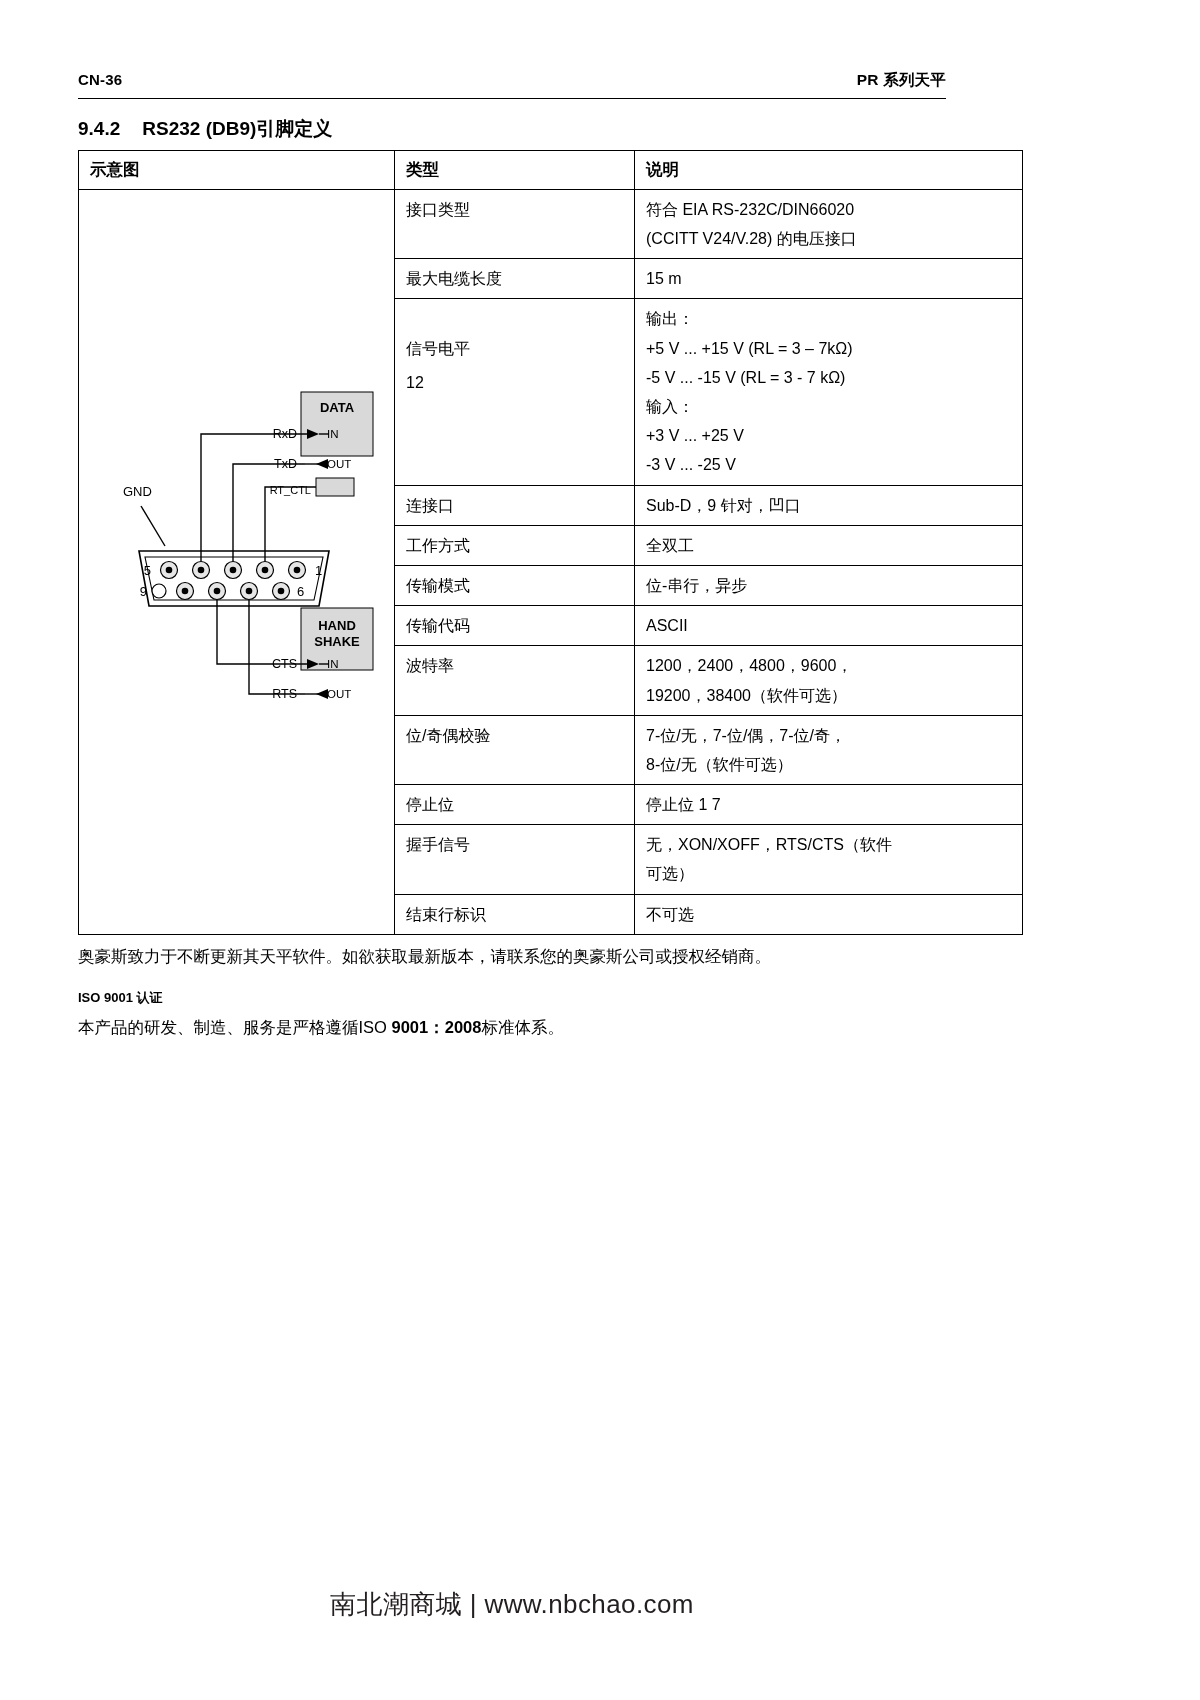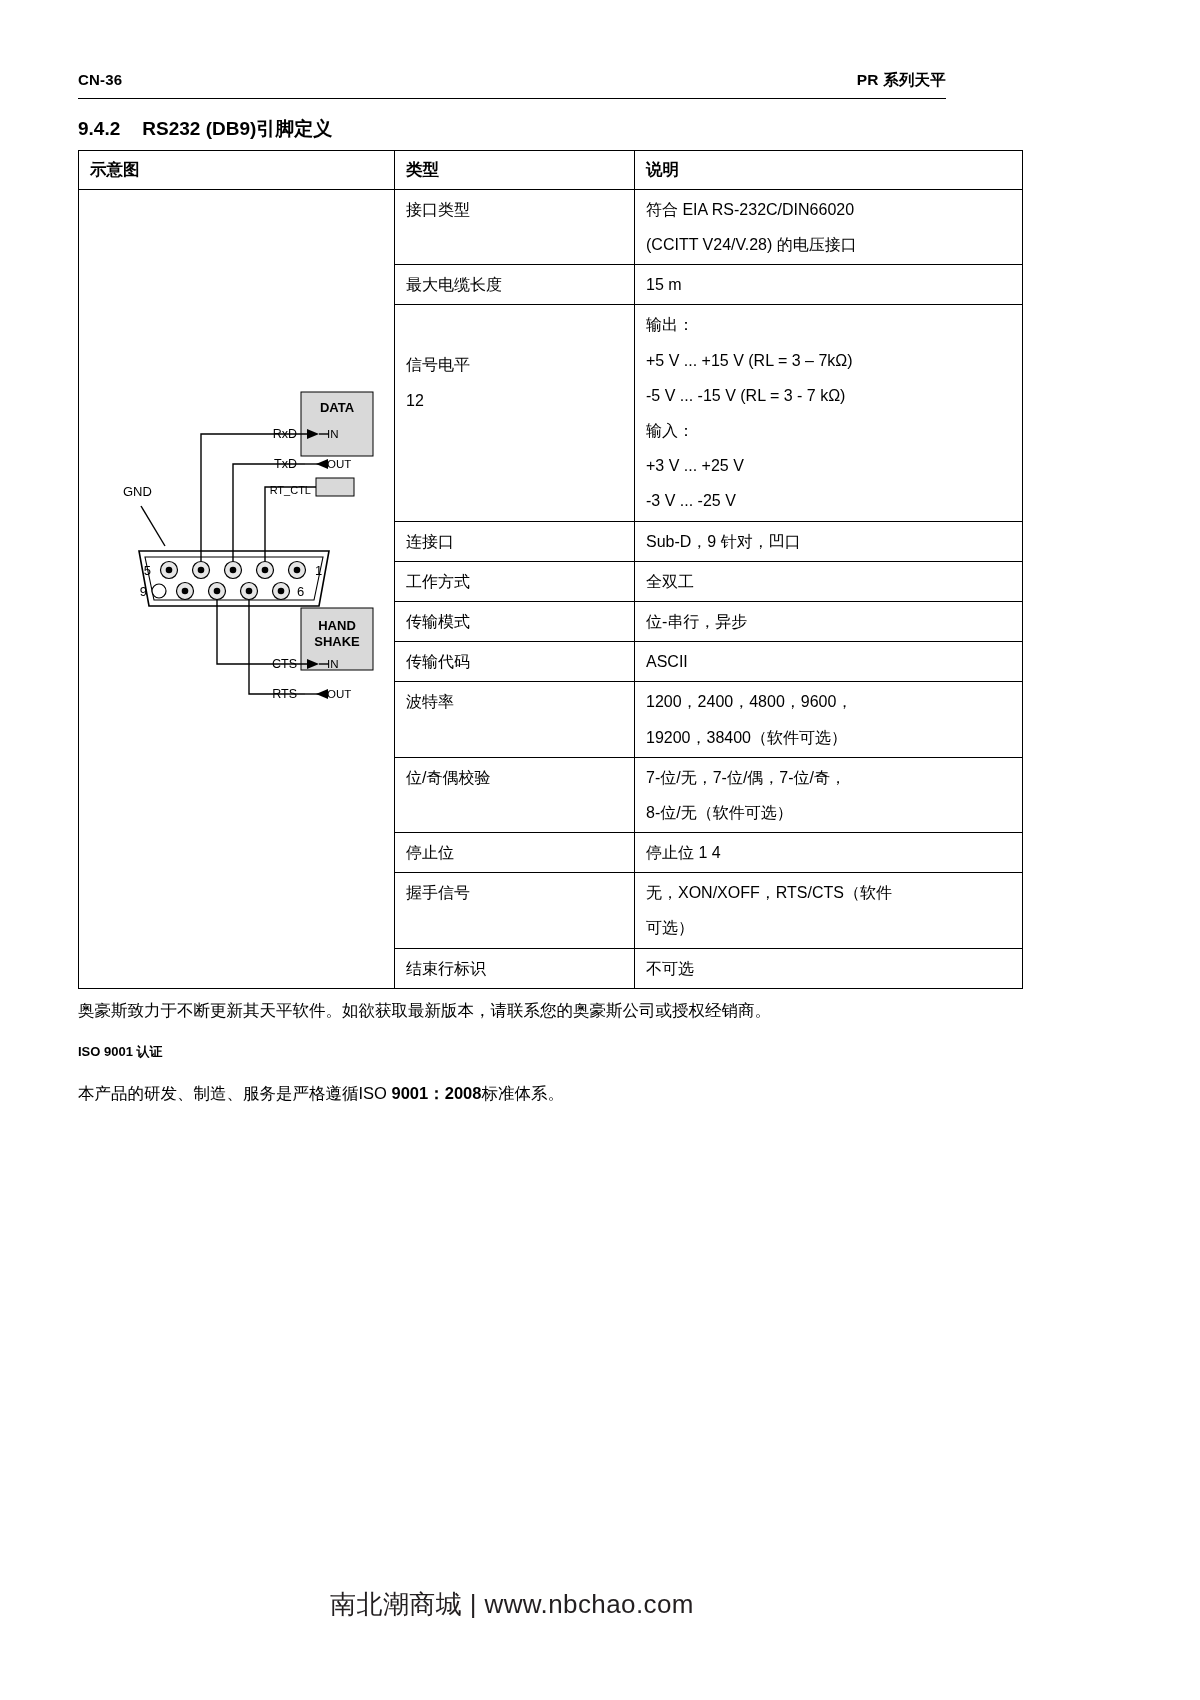--- a/index.html
+++ b/index.html
@@ -76,21 +76,21 @@
   col.c2 { width: 240px; }
   col.c3 { width: 388px; }
 
   .diagram-cell {
     padding: 0 !important;
     position: relative;
     height: 700px;
   }
 
   .lv { display: block; }
-  .lv + .lv { margin-top: 12px; }
+  .lv + .lv { margin-top: 6px; }
   .sig-label {
     display: block;
     margin-top: 36px;
     margin-bottom: 40px;
   }
   .mid-num { padding-top: 108px !important; }
 
   
   .db9 {
     position: absolute;
@@ -112,21 +112,21 @@
     margin-top: 9px;
     font-size: 16.5px;
     line-height: 1.55;
   }
   .sub-head {
     margin-top: 20px;
     font-size: 13px;
     font-weight: bold;
   }
   .para2 {
-    margin-top: 20px;
+    margin-top: 8px;
     font-size: 16.5px;
     line-height: 1.55;
   }
   .para2 b { font-weight: bold; }
 
   
   .footer {
     position: absolute;
     left: 0;
     bottom: 78px;
@@ -246,21 +246,21 @@
         </td>
       </tr>
 
       <tr>
         <td>最大电缆长度</td>
         <td>15 m</td>
       </tr>
 
       <tr>
         <td class="mid-num">
-          <span class="sig-label" style="margin-top:12px;margin-bottom:0;display:block;position:relative;top:-70px;font-family:Liberation Mono, monospace;">信号电平</span>
+          <span class="sig-label" style="margin-top:0;margin-bottom:0;display:block;position:relative;top:-70px;">信号电平</span>
           <span style="display:block;position:relative;top:-60px;">12</span>
         </td>
         <td>
           <span class="lv">输出：</span>
           <span class="lv">+5 V ... +15 V (RL = 3 – 7kΩ)</span>
           <span class="lv">-5 V ...  -15 V  (RL = 3 - 7 kΩ)</span>
           <span class="lv">输入：</span>
           <span class="lv">+3 V ... +25 V</span>
           <span class="lv">-3 V ...  -25 V</span>
         </td>
@@ -294,21 +294,21 @@
       <tr>
         <td>位/奇偶校验</td>
         <td>
           <span class="lv">7-位/无，7-位/偶，7-位/奇，</span>
           <span class="lv">8-位/无（软件可选）</span>
         </td>
       </tr>
 
       <tr>
         <td>停止位</td>
-        <td>停止位 1 4</td>
+        <td>停止位 1 7</td>
       </tr>
 
       <tr>
         <td>握手信号</td>
         <td>
           <span class="lv">无，XON/XOFF，RTS/CTS（软件</span>
           <span class="lv">可选）</span>
         </td>
       </tr>
 

